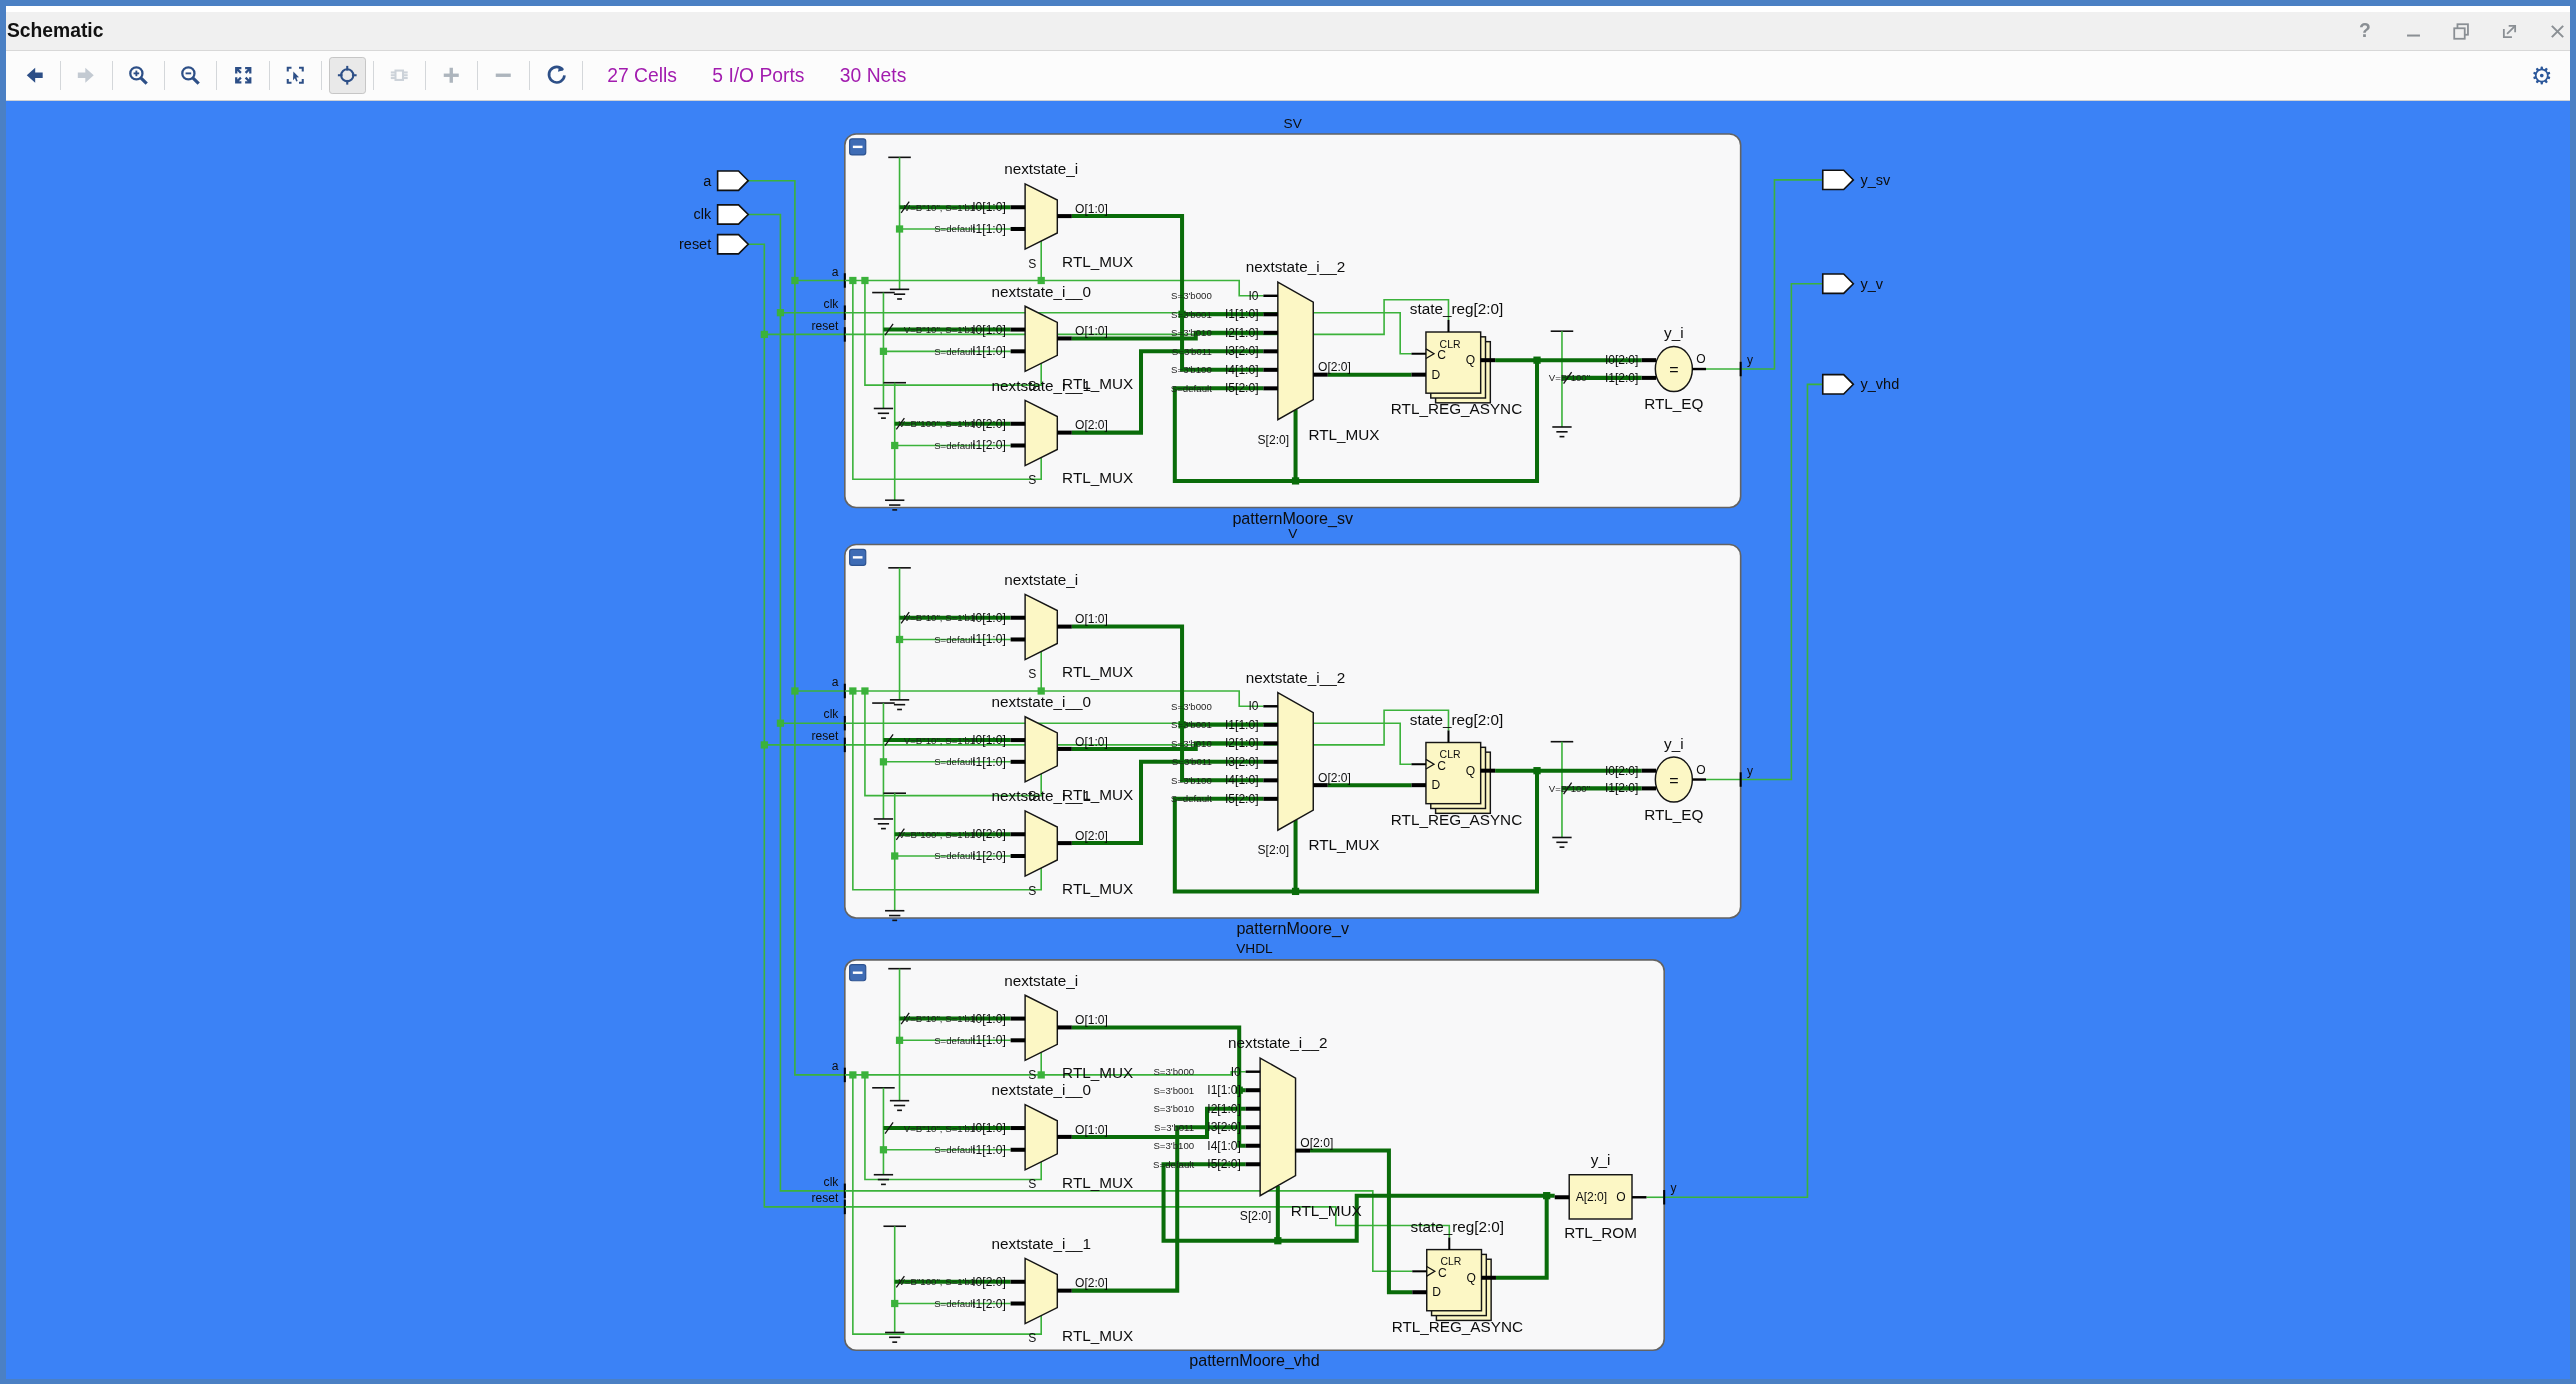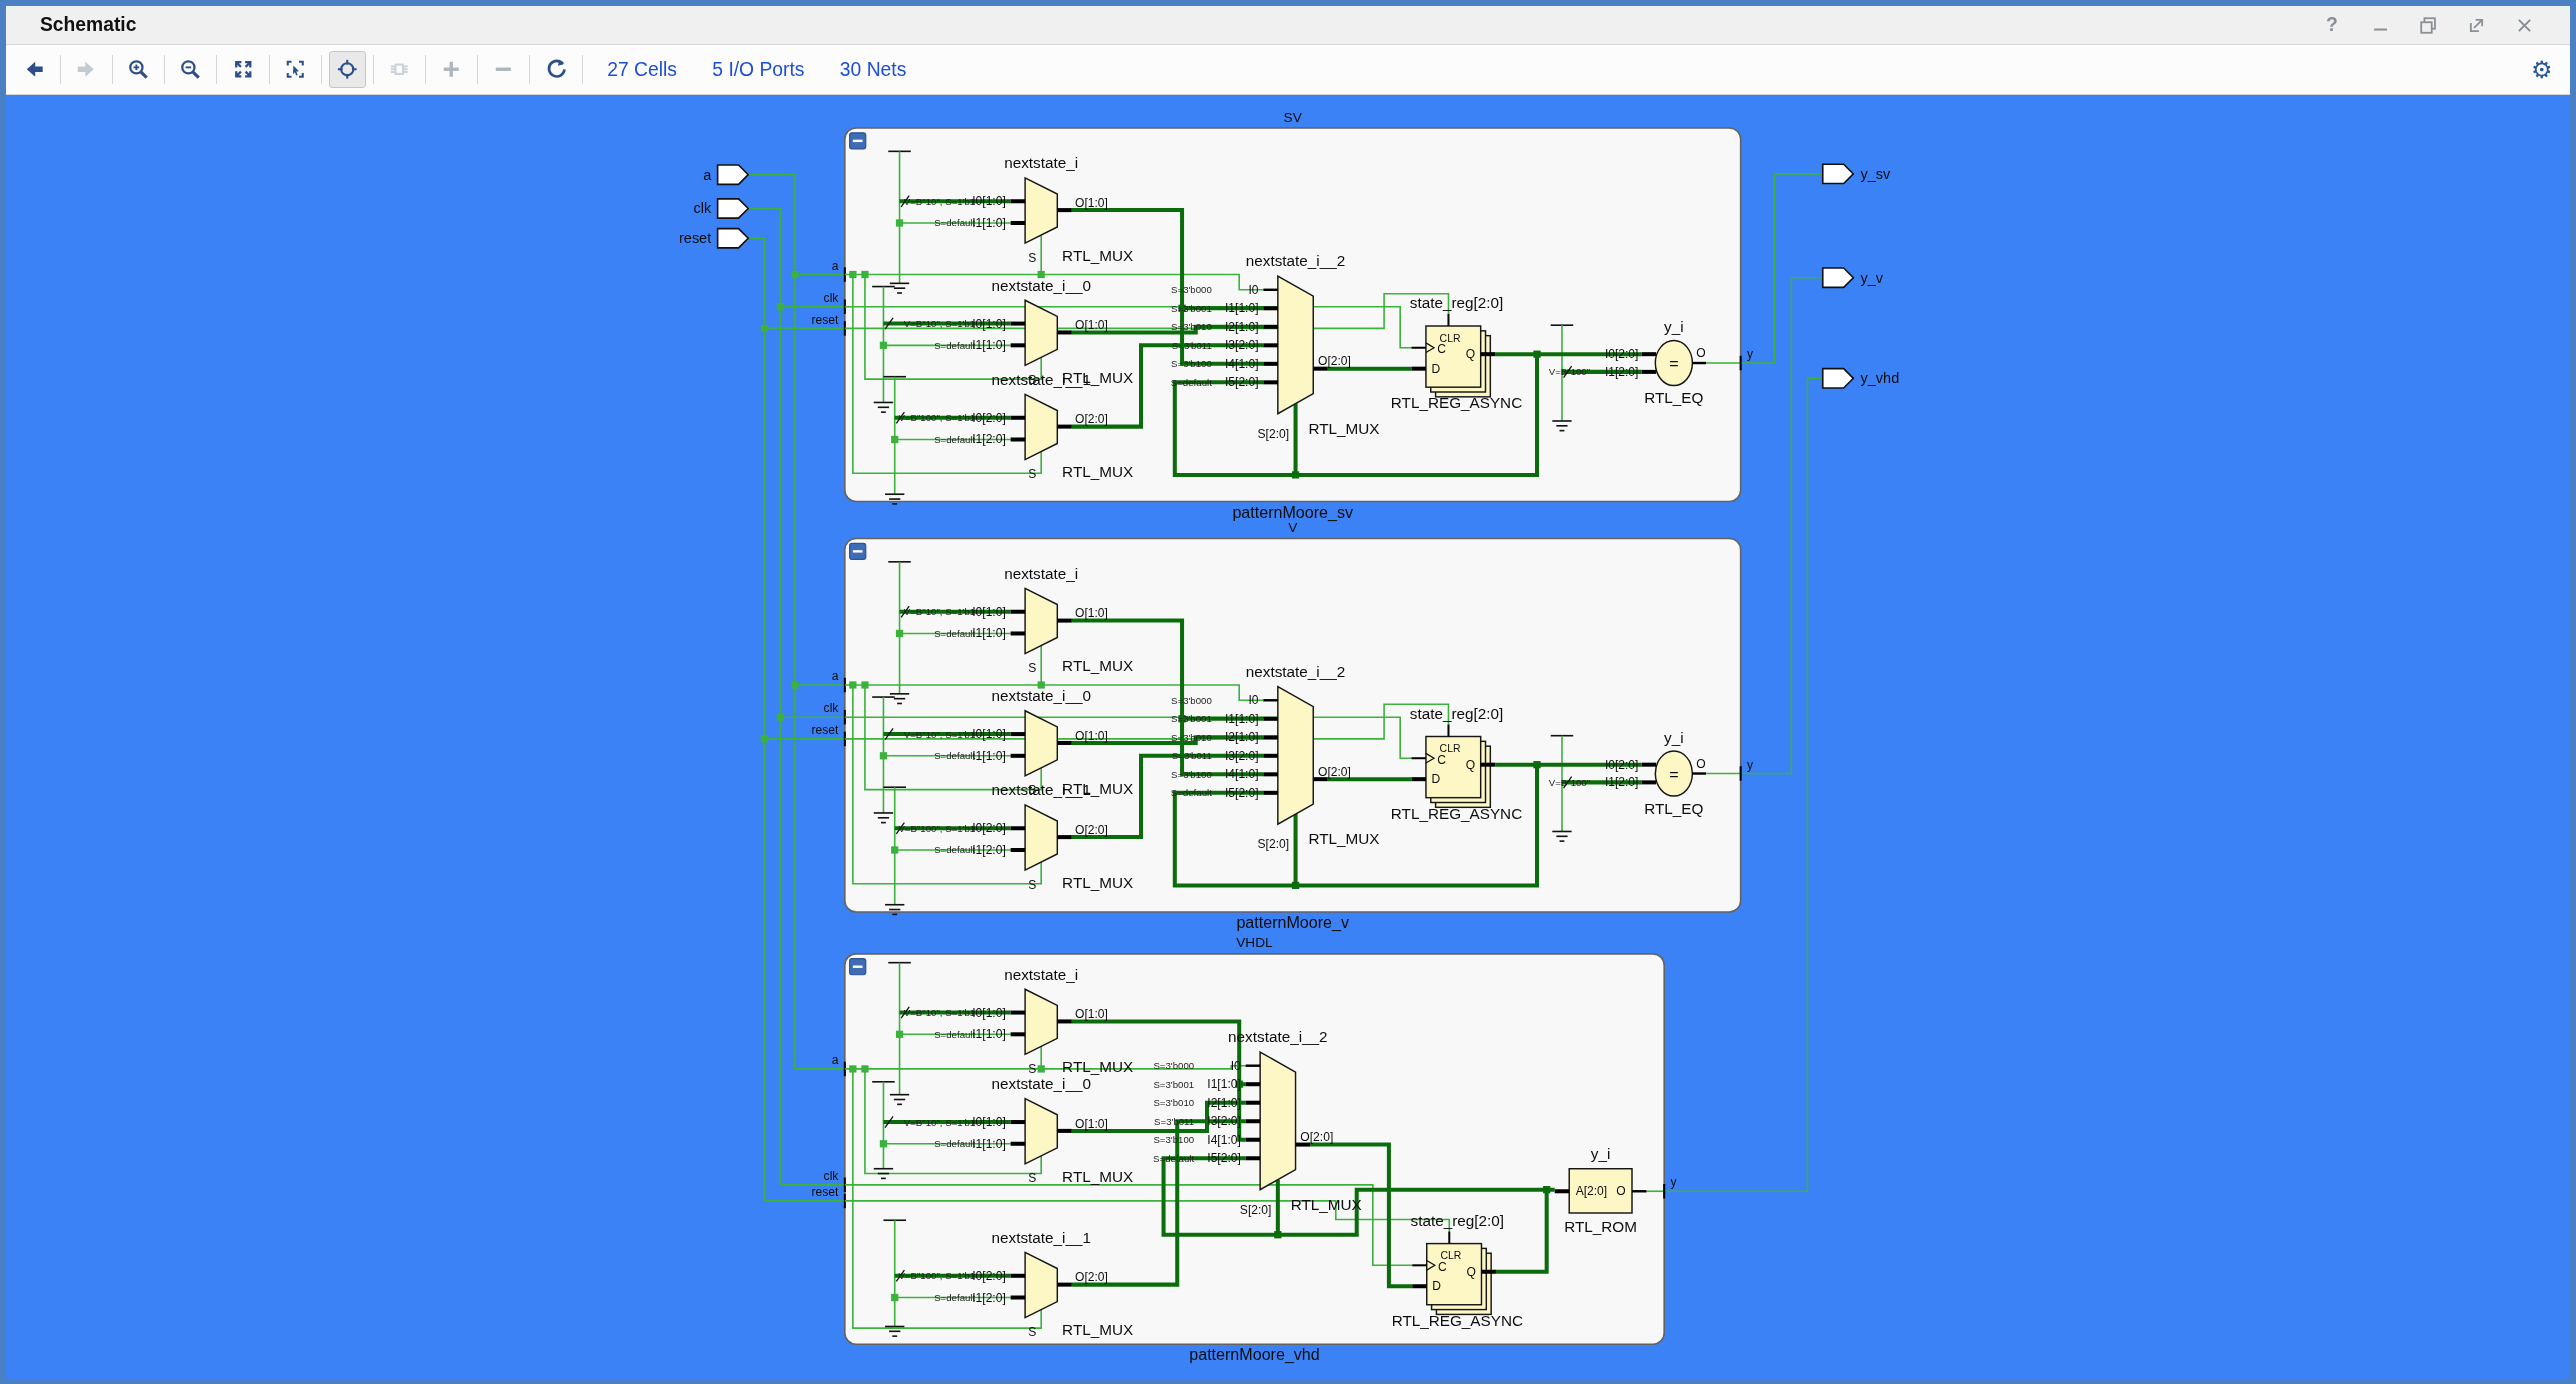--- a/index.html
+++ b/index.html
@@ -1,32 +1,32 @@
 <!DOCTYPE html>
 <html style="font-size:13px"><head>
 <meta charset="utf-8">
 <style>
   html,body{margin:0;padding:0;background:#dcdcdc;}
   *{box-sizing:border-box;}
   .window{width:2576px;height:1385px;border:6.4px solid #4b80c4;background:#fff;
           display:flex;flex-direction:column;font-family:"Liberation Sans",sans-serif;}
   .titlebar{height:39px;background:#f0f0f0;display:flex;align-items:center;
-            padding:0 34px;border-bottom:0.8px solid #d8d8d8;flex:0 0 auto;}
+            padding:0 1px;border-bottom:0.8px solid #d8d8d8;flex:0 0 auto;margin-top:6px;}
   .title{font-weight:bold;font-size:19.3px;color:#111;}
   .wctrl{margin-left:auto;display:flex;gap:24px;align-items:center;}
   .wbtn{background:none;border:none;padding:0;width:24px;height:24px;display:flex;
         align-items:center;justify-content:center;color:#8a8f94;font-size:19.3px;font-weight:bold;
         font-family:"Liberation Sans",sans-serif;cursor:default;}
   .toolbar{height:50px;background:#fcfcfc;border-bottom:0.8px solid #cfd2d6;display:flex;
            align-items:center;padding:0 9.7px;flex:0 0 auto;}
   .tb{width:37px;height:37px;display:flex;align-items:center;justify-content:center;
       background:none;border:0.8px solid transparent;padding:0;}
   .tb.selected{background:#e9e9e9;border:0.8px solid #c6c6c6;border-radius:3.2px;}
   .sep{width:0.8px;height:29px;background:#d4d7da;margin:0 7.2px;flex:0 0 auto;}
-  .lnk{color:#1d4ed8;font-size:19.3px;margin:0 17.7px;text-decoration:none;}
+  .lnk{color:#a21caf;font-size:19.3px;margin:0 17.7px;text-decoration:none;}
   .spacer{flex:1;}
   .canvas{flex:1;background:#3b82f6;position:relative;overflow:hidden;}
   svg text{font-family:"Liberation Sans",sans-serif;fill:#0d0d0d;}
   .t-name{font-size:19px;}
   .t-pin{font-size:15px;dominant-baseline:central;}
   .t-attr{font-size:12px;fill:#1e1e1e;dominant-baseline:central;}
   .t-clr{font-size:13px;dominant-baseline:central;}
   .t-eq{font-size:20px;dominant-baseline:central;}
   .t-bt{font-size:17px;}
   .t-ft{font-size:20px;}

